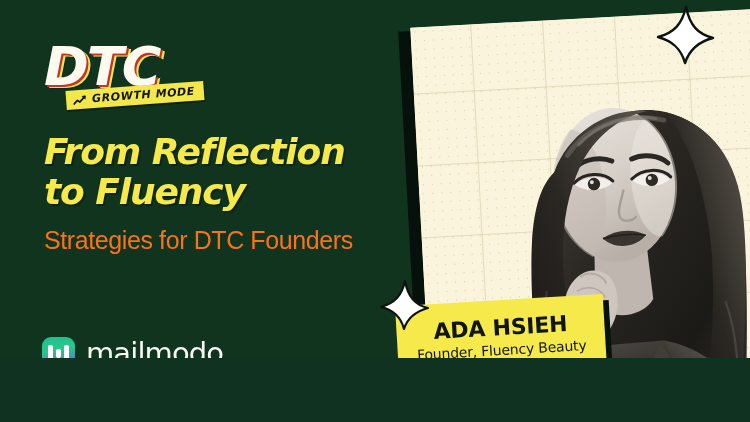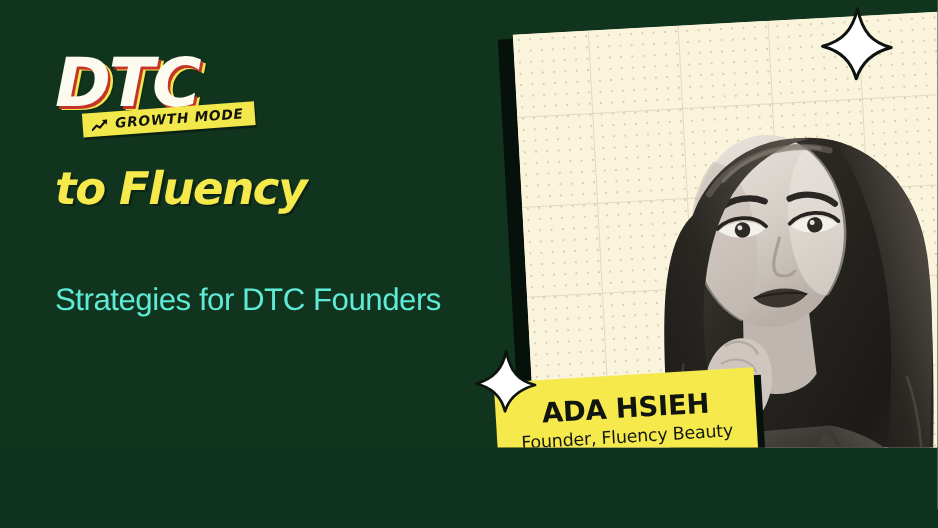--- a/index.html
+++ b/index.html
@@ -75,21 +75,21 @@
     text-shadow:2px 2px 0 rgba(0,0,0,.30);
   }
   #subhead {
     position:absolute;
     left:44px; top:226px;
     width:400px;
     font-family:"Liberation Sans", sans-serif;
     font-size:25px;
     font-weight:500;
     letter-spacing:-.4px;
-    color:#5eead4;
+    color:#f97316;
   }
 
   
   #mailmodo {
     position:absolute;
     left:42px; top:337px;
     display:flex;
     align-items:center;
     gap:11px;
   }
@@ -211,25 +211,34 @@
     <div id="growth-banner">
       <svg id="growth-arrow" width="15" height="10" viewBox="0 0 15 10">
         <path d="M0.5 8.6 L4.2 5.2 L6.6 7.0 L11.6 1.9" stroke="#10140d" stroke-width="1.7" fill="none" stroke-linecap="round" stroke-linejoin="round"></path>
         <path d="M8.6 1.1 L12.8 1.0 L12.3 5.2 Z" fill="#10140d"></path>
       </svg>
       <span class="glabel">GROWTH MODE</span>
     </div>
   </div>
 
   <div id="headline">
+    <div>From Reflection</div>
     <div>to Fluency</div>
   </div>
 
   <div id="subhead">Strategies for DTC Founders</div>
 
+  <div id="mailmodo">
+    <div id="mailmodo-icon">
+      <i class="b1"></i>
+        <i class="b2"></i>
+        <i class="b3"></i>
+    </div>
+    <div id="mailmodo-word">mailmodo</div>
+  </div>
 
   <div id="photo-shadow"></div>
   <div id="photo-card">
     <div id="photo-grid"></div>
 
     <div id="portrait">
       <svg width="360" height="400" viewBox="0 0 360 400" preserveAspectRatio="xMidYMax meet">
         <defs>
           <linearGradient id="hairG" x1="0" y1="0" x2="1" y2="1">
             <stop offset="0%" stop-color="#4a4640"></stop>

